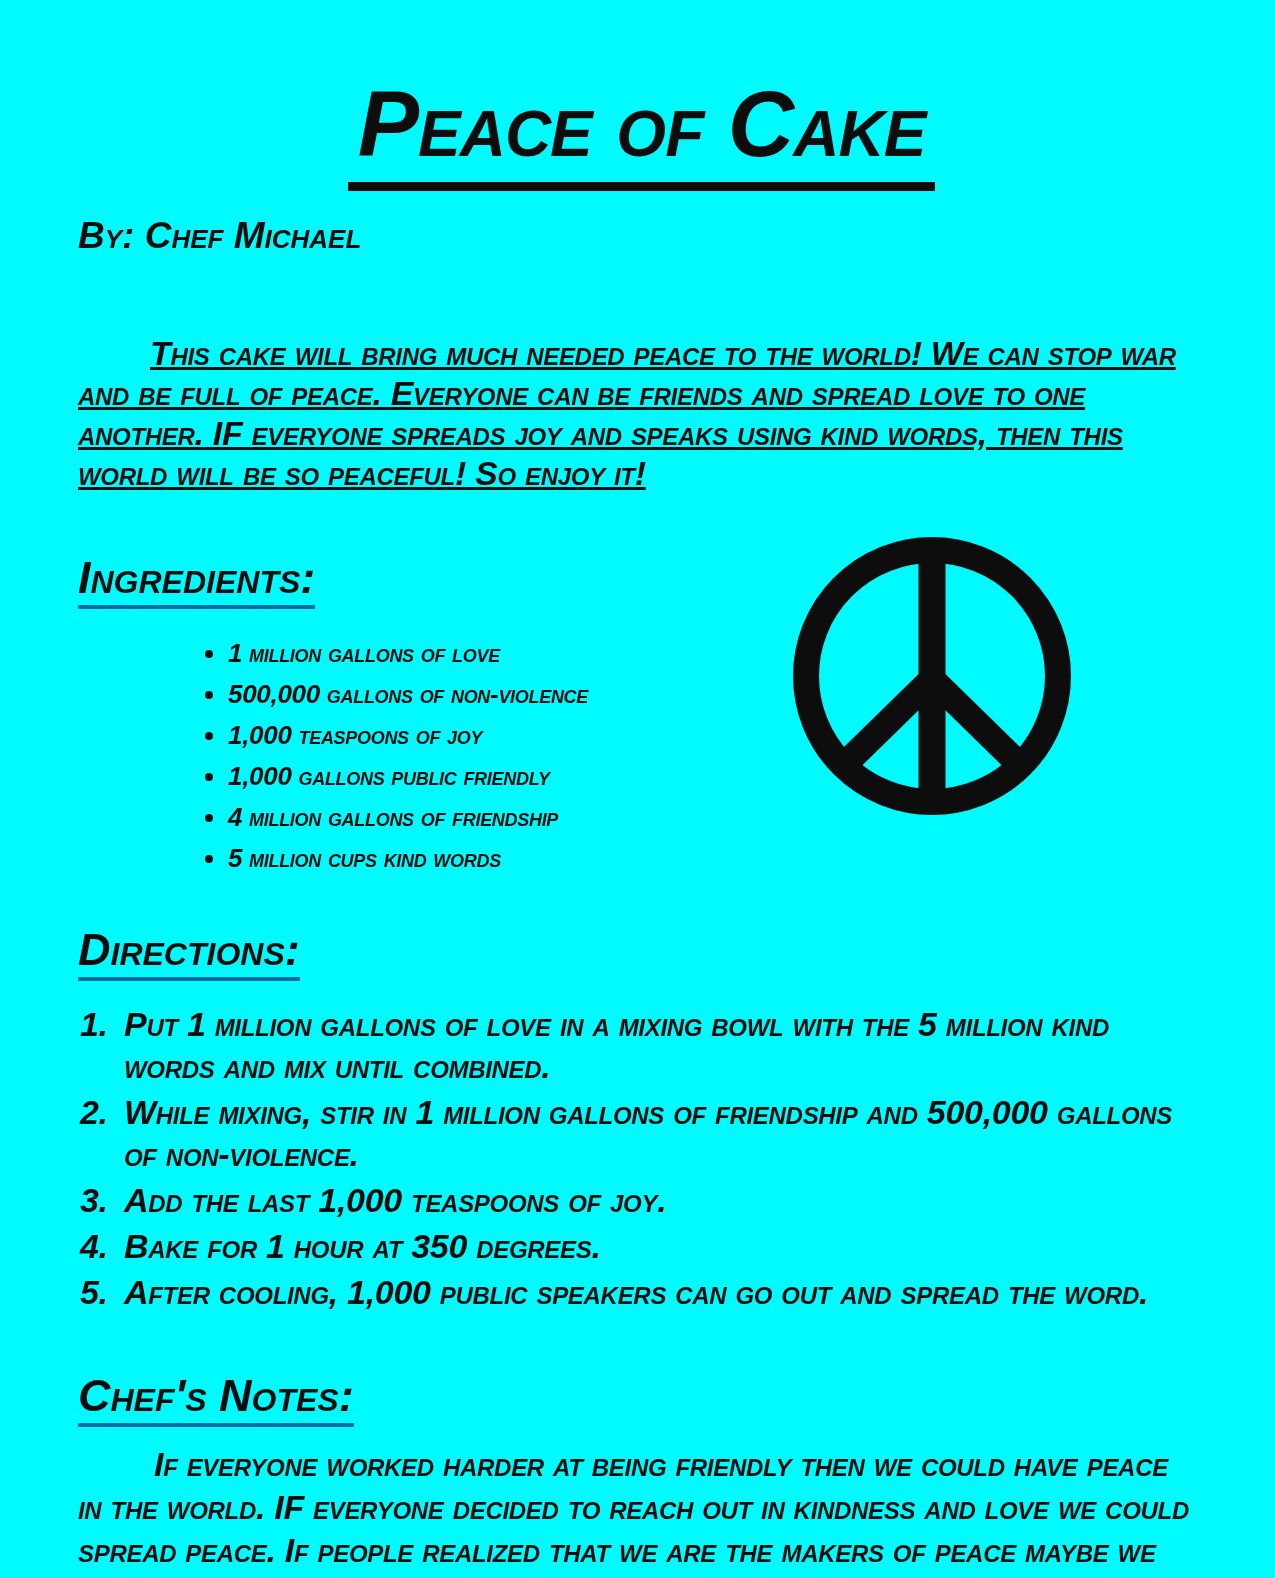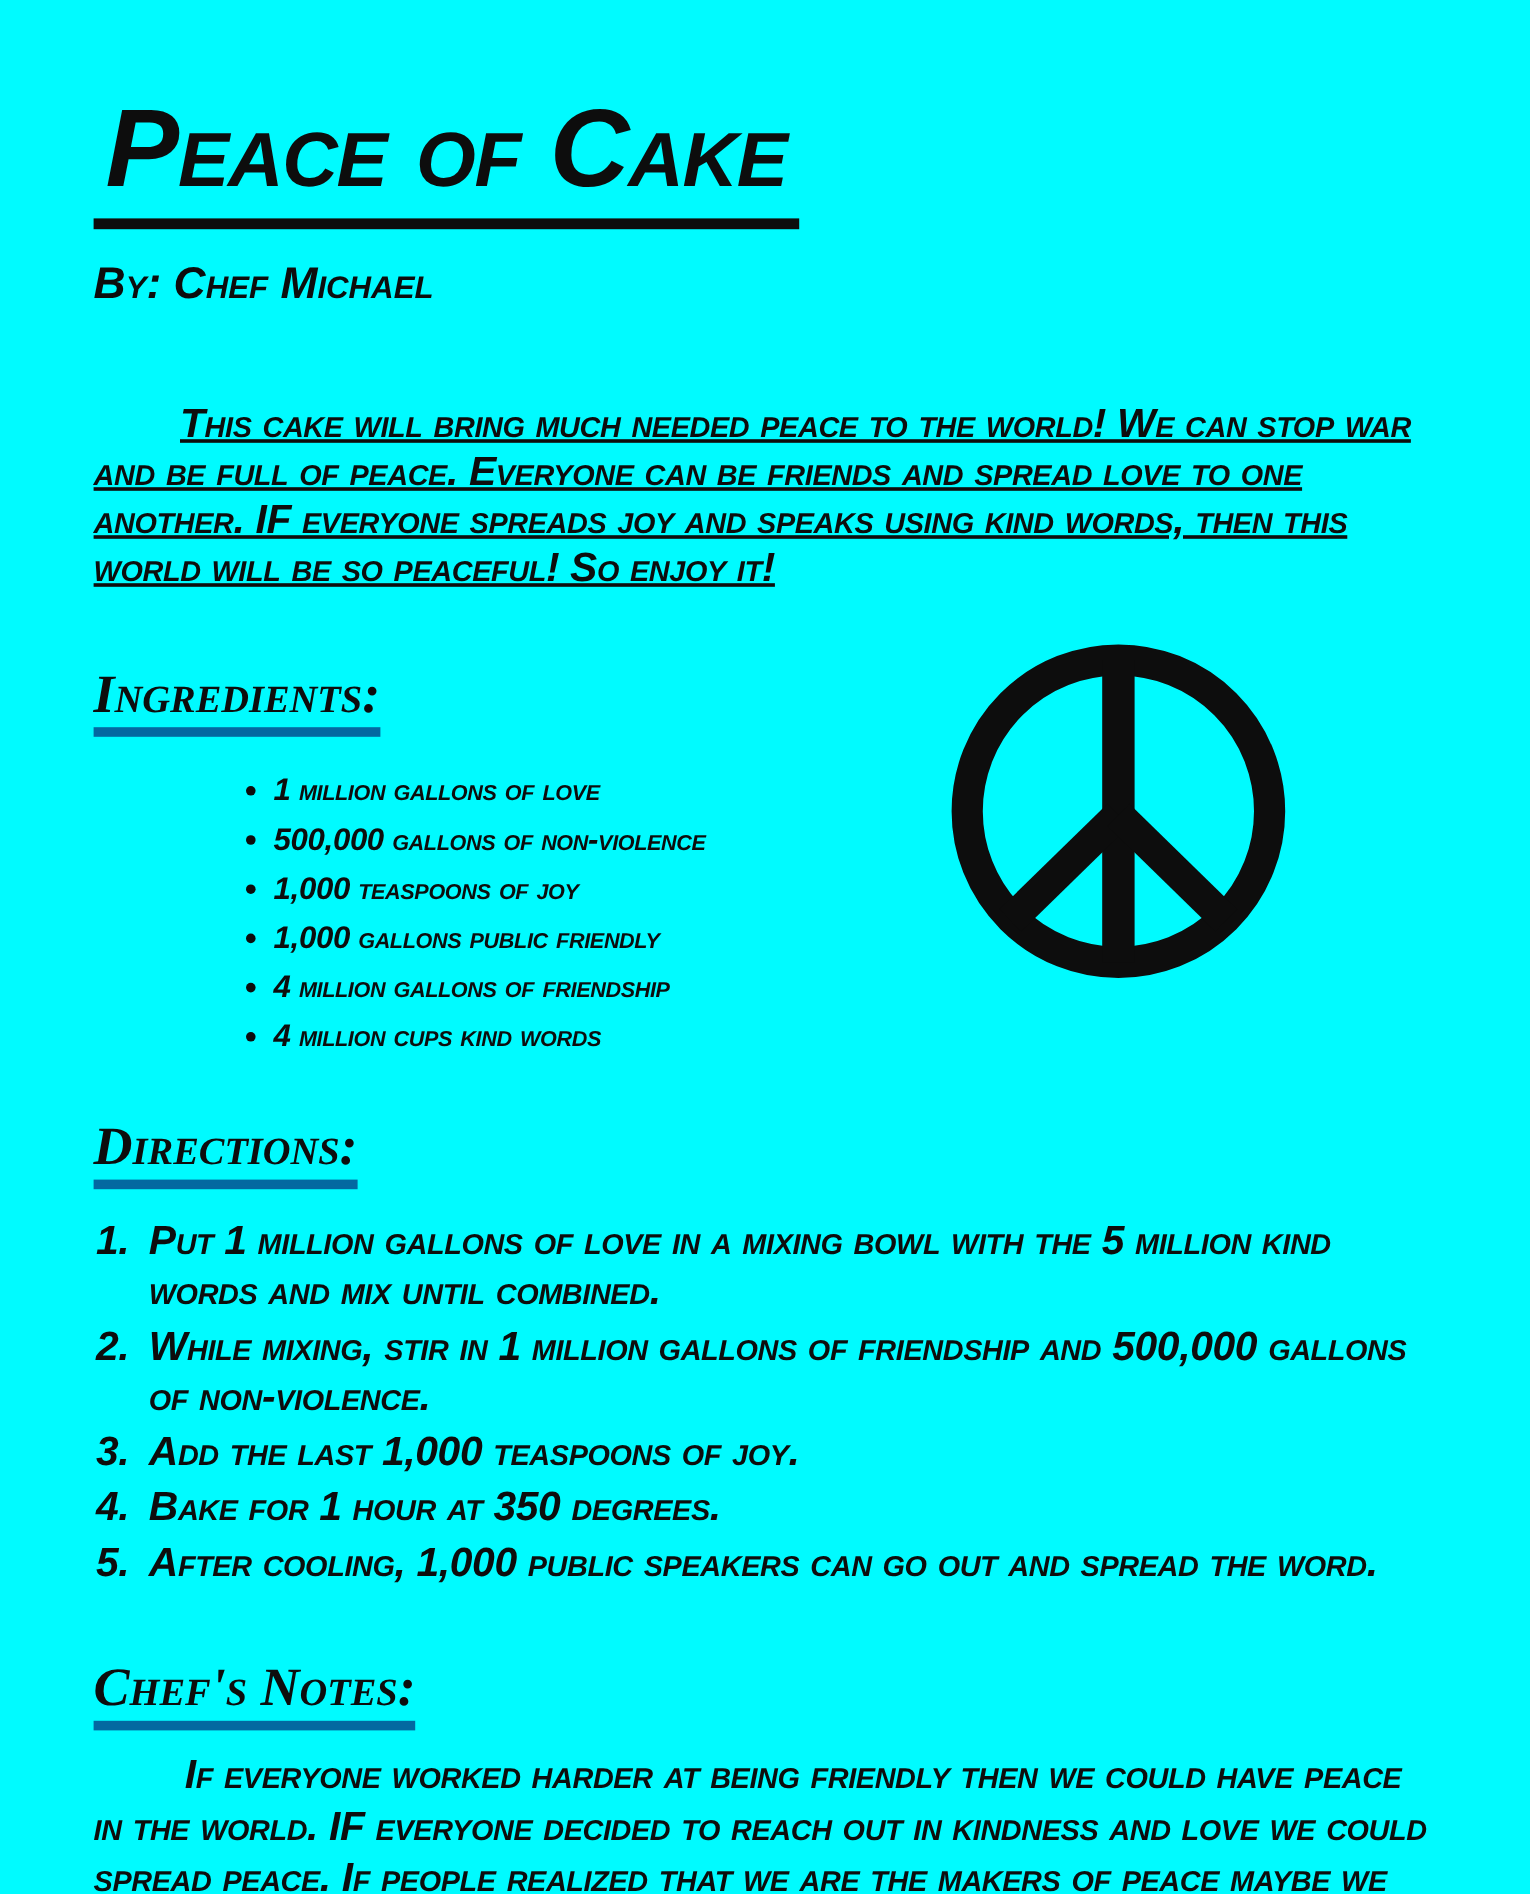--- a/index.html
+++ b/index.html
@@ -12,21 +12,21 @@
     position: relative;
     width: 1275px; height: 1578px;
     box-sizing: border-box;
     padding: 78px 70px 0 78px;
     overflow: hidden;
     color: #0d0d0d;
     font-weight: 700;
     font-style: italic;
     font-variant: small-caps;
   }
-  .title-row { text-align: left; }
+  .title-row { text-align: center; }
   .title {
     display: inline-block;
     font-size: 92px;
     line-height: 1.0;
     letter-spacing: -1px;
     border-bottom: 9px solid #0d0d0d;
     padding: 0 10px 12px 10px;
     margin: 0;
   }
   .byline {
@@ -38,23 +38,22 @@
     margin: 76px 12px 0 0;
     font-size: 34px;
     line-height: 40px;
     text-indent: 72px;
     letter-spacing: -0.3px;
     text-decoration: underline;
   }
   h2 { margin: 0; font-size: 45px; line-height: 1.0; }
   .h-underline {
     display: inline-block;
-    border-bottom: 8px solid #0369a1;
+    border-bottom: 4px solid #0369a1;
     padding-bottom: 5px;
-    font-family: Liberation Serif, serif;
   }
   .ingredients { margin-top: 62px; }
   .ingredients ul {
     margin: 24px 0 0 0;
     padding-left: 150px;
     list-style: disc outside;
     font-size: 26px;
     line-height: 41px;
     letter-spacing: -0.3px;
     max-width: 620px;
@@ -106,21 +105,21 @@
   <p class="intro">This cake will bring much needed peace to the world! We can stop war and be full of peace. Everyone can be friends and spread love to one another. IF everyone spreads joy and speaks using kind words, then this world will be so peaceful! So enjoy it!</p>
 
   <section class="ingredients">
     <h2><span class="h-underline">Ingredients:</span></h2>
     <ul>
       <li>1 million gallons of love</li>
       <li>500,000 gallons of non-violence</li>
       <li>1,000 teaspoons of joy</li>
       <li>1,000 gallons public friendly</li>
       <li>4 million gallons of friendship</li>
-      <li>4 million cups kind words</li>
+      <li>5 million cups kind words</li>
     </ul>
   </section>
 
   <div class="peace-wrap">
     <svg width="280" height="280" viewBox="0 0 280 280">
       <circle cx="140" cy="140" r="126" fill="none" stroke="#0d0d0d" stroke-width="26"></circle>
       <line x1="140" y1="14" x2="140" y2="266" stroke="#0d0d0d" stroke-width="27"></line>
       <line x1="140" y1="143" x2="50" y2="231" stroke="#0d0d0d" stroke-width="26"></line>
       <line x1="140" y1="143" x2="230" y2="231" stroke="#0d0d0d" stroke-width="26"></line>
     </svg>

